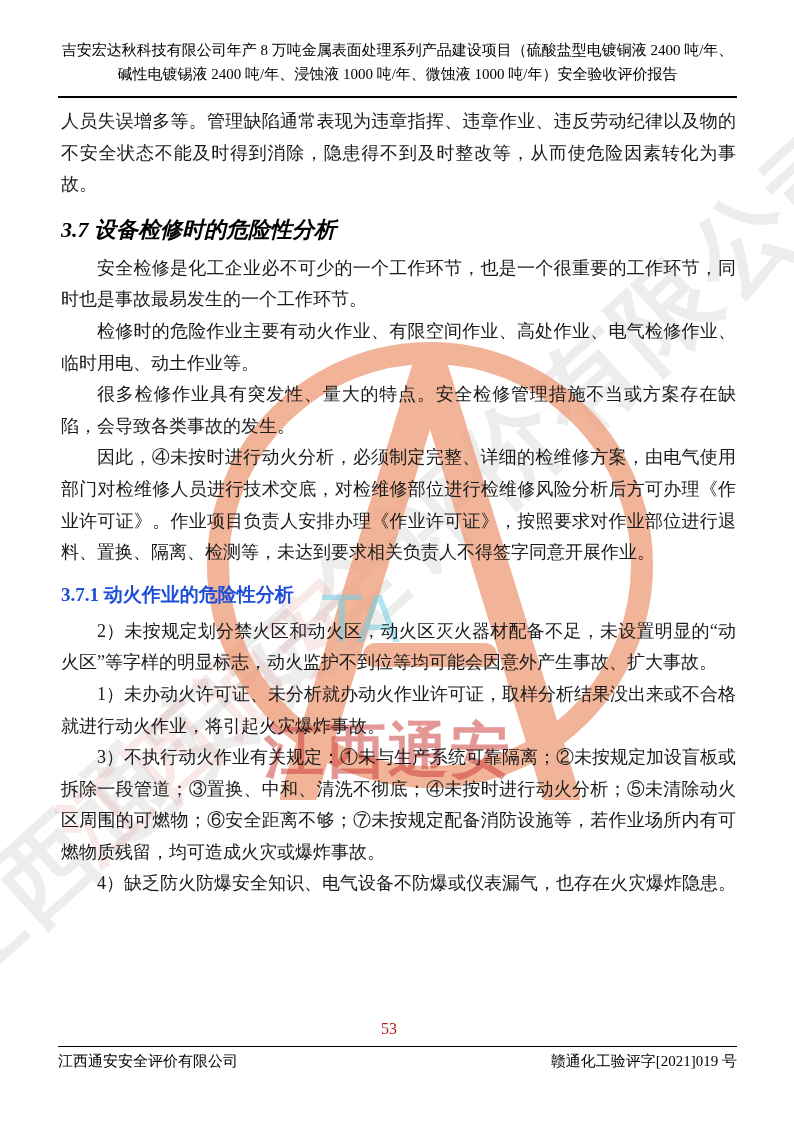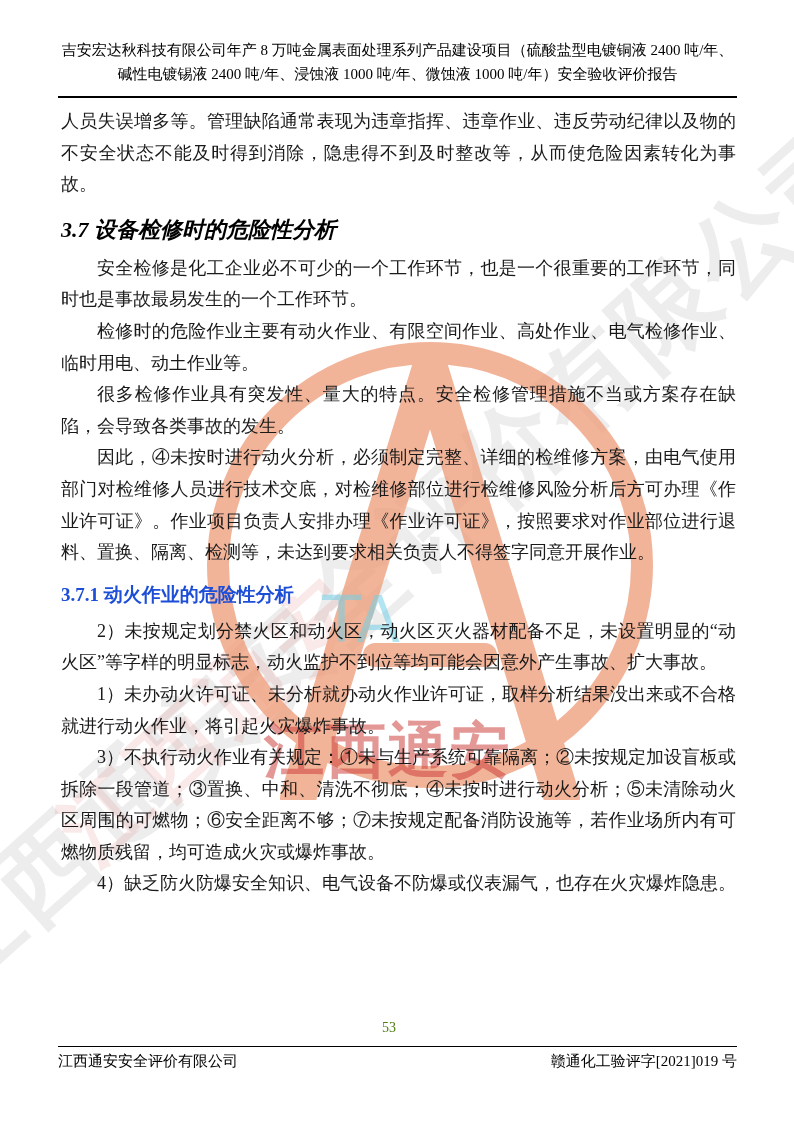--- a/index.html
+++ b/index.html
@@ -69,21 +69,21 @@
     font-family:"Liberation Serif","DejaVu Serif",serif;
     font-style:italic;
   }
   .content .h2{
     font-size:19px;font-weight:bold;color:#1d4ed8;
     margin:11px 0 6px 0;line-height:30px;
     font-family:Liberation Serif, serif;
   }
   .page-number{
     position:absolute;top:1020px;left:0;right:16px;z-index:1;
-    text-align:center;font-size:14px;color:#4d7c0f;
+    text-align:center;font-size:16px;color:#b91c1c;
   }
   .footer-rule{
     position:absolute;top:1046px;left:58px;right:57px;z-index:1;
     border-top:1.6px solid #000;
   }
   .footer{
     position:absolute;top:1052px;left:58px;right:57px;z-index:1;
     display:flex;justify-content:space-between;
     font-size:15px;color:#000;
   }

